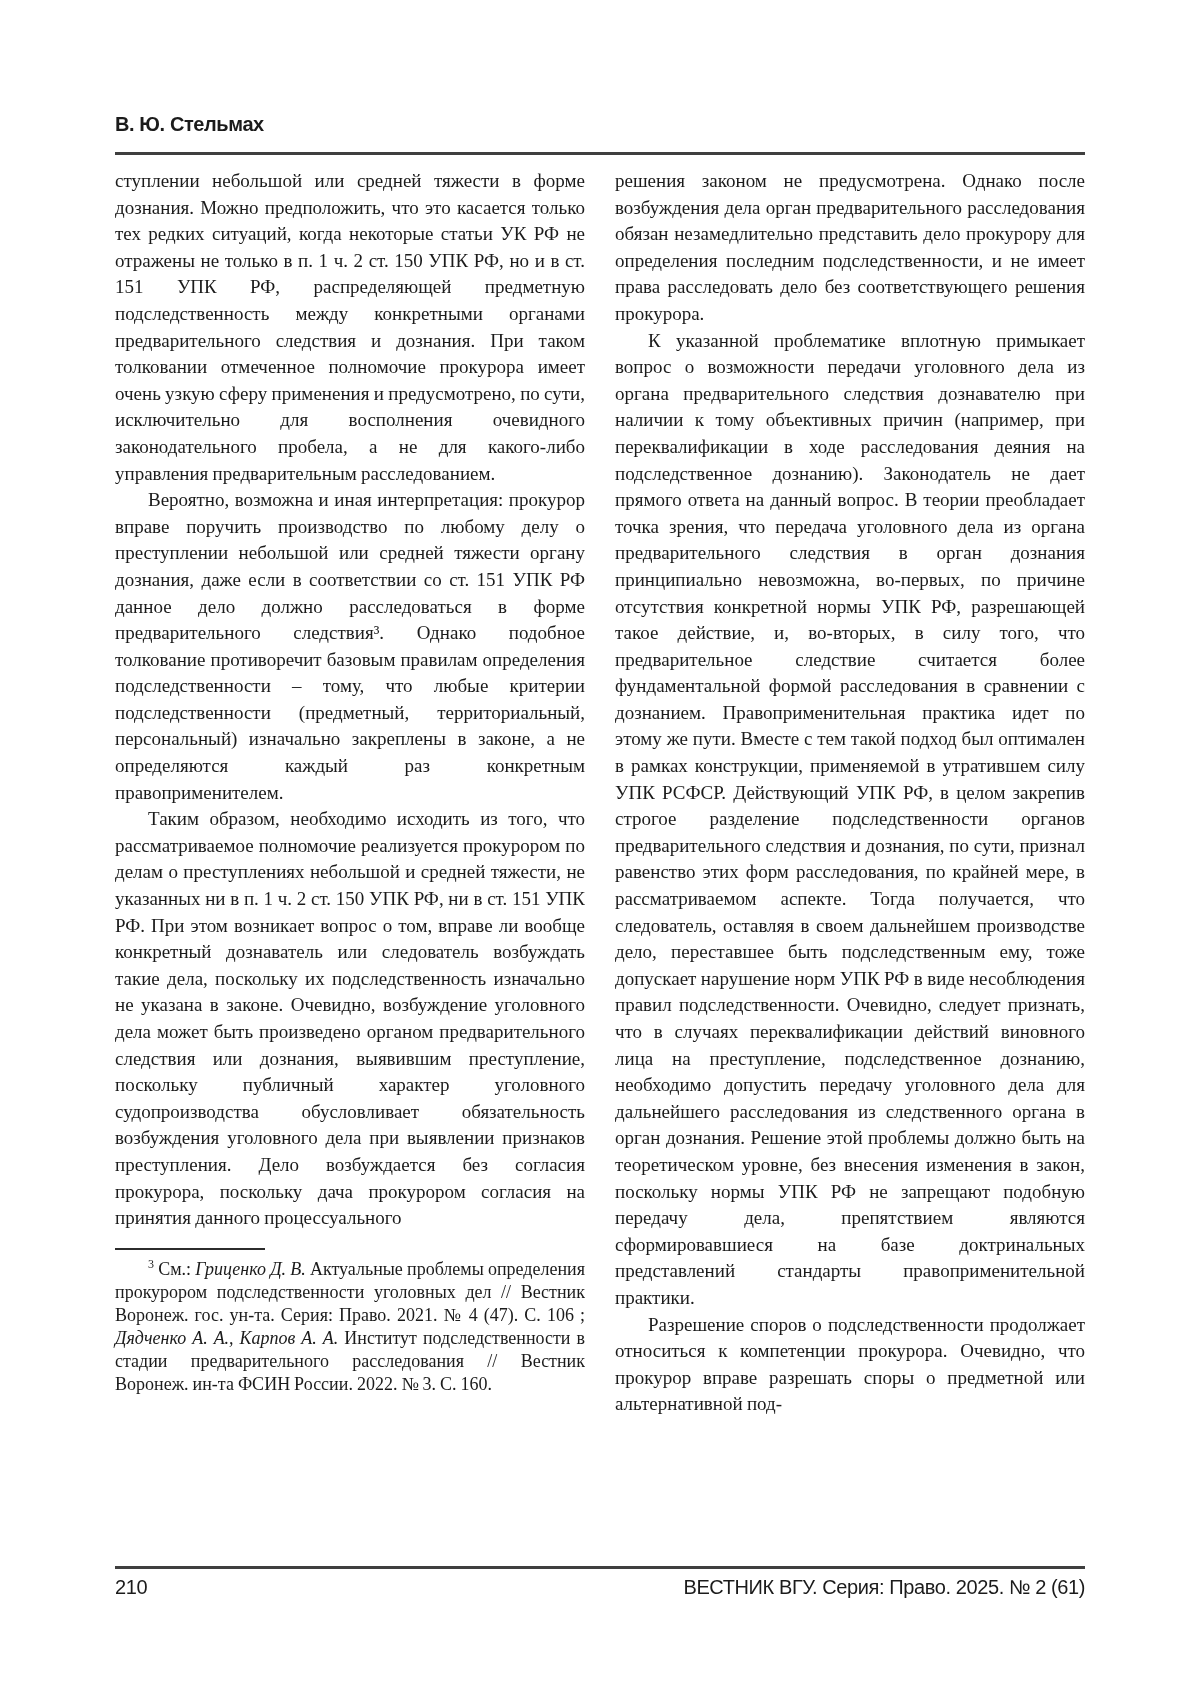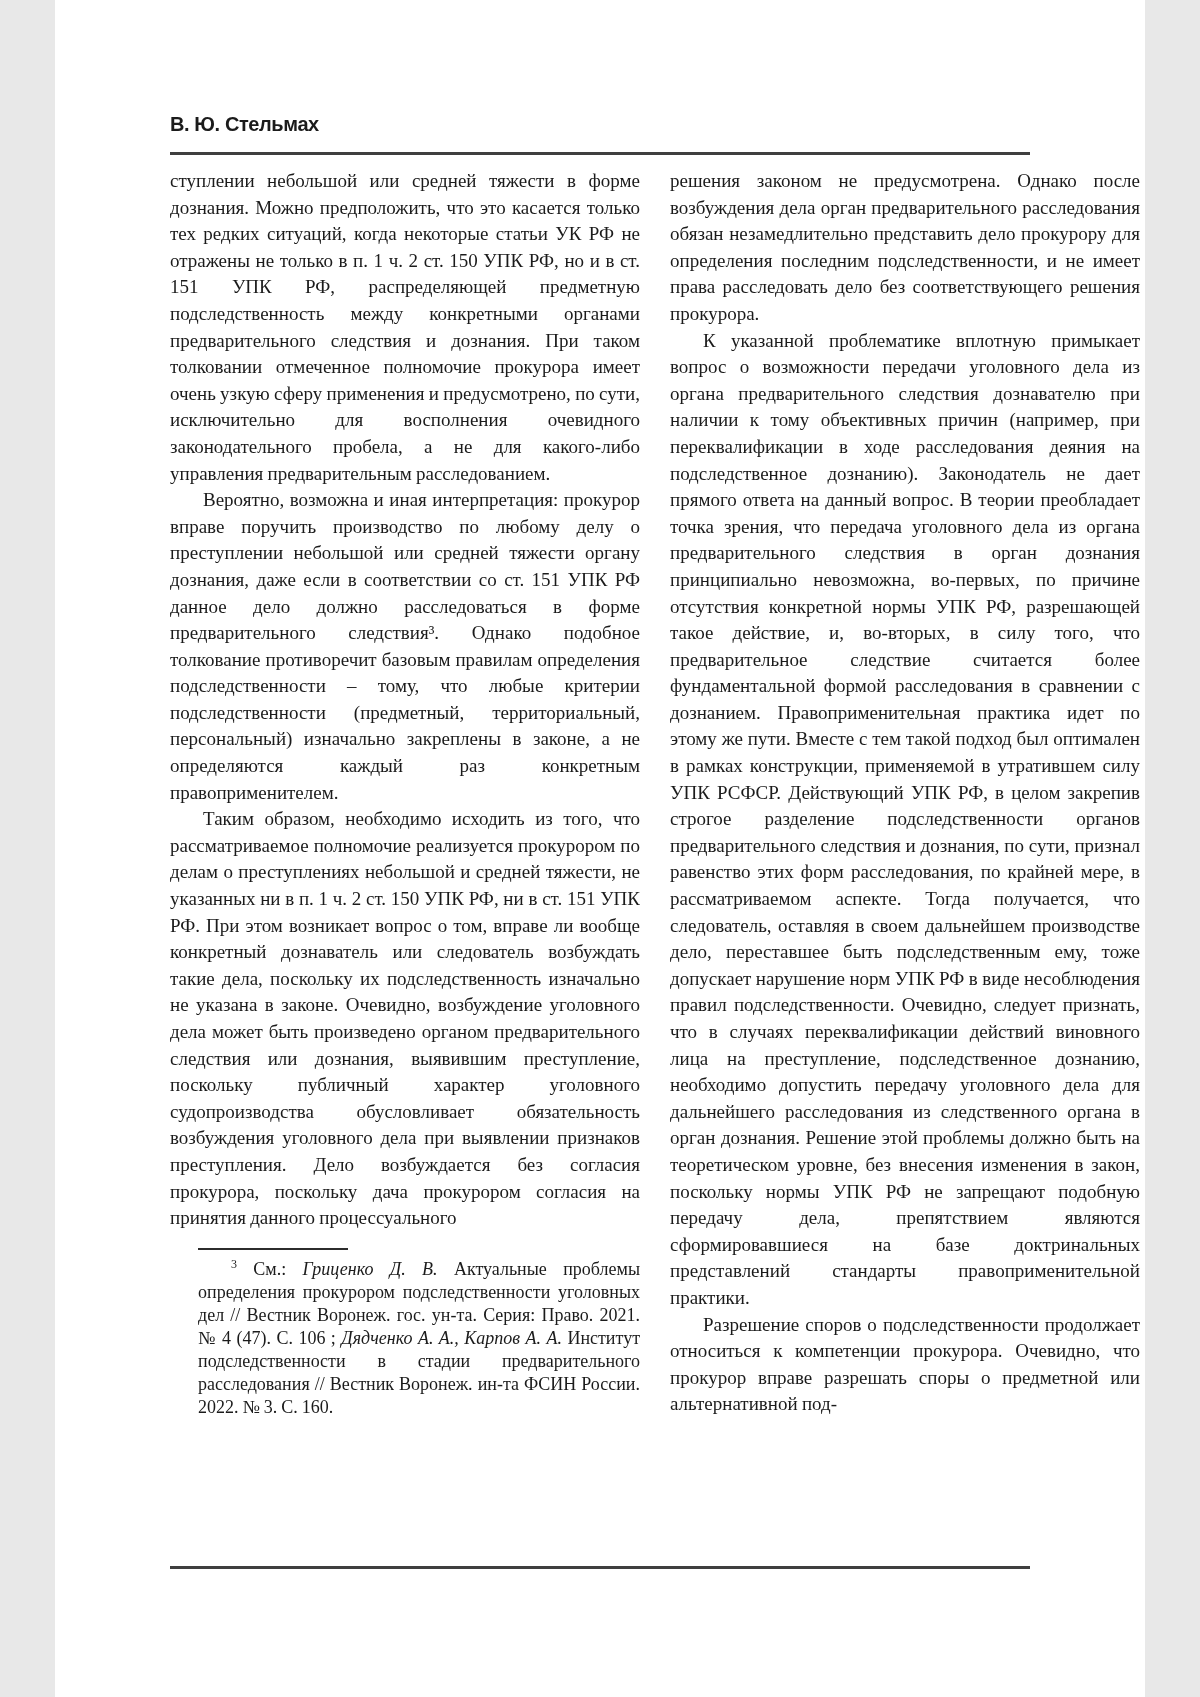--- a/index.html
+++ b/index.html
@@ -2,21 +2,21 @@
 <html lang="ru"><head>
 <meta charset="utf-8">
 <style>
   html, body {
     margin: 0;
     padding: 0;
     background: #e8e8e8;
   }
   .page {
     position: relative;
-    width: 1090px;
+    width: 1200px;
     height: 1697px;
     margin: 0 auto;
     background: #ffffff;
     box-sizing: border-box;
     padding: 112px 115px 0 115px;
     overflow: hidden;
     color: #1b1b1b;
   }
   
   .running-head {
@@ -58,21 +58,20 @@
     hyphens: auto;
     -webkit-hyphens: auto;
     word-spacing: -0.5px;
   }
   .col p.noindent {
     text-indent: 0;
   }
   
   .footnote {
     margin-top: 16px;
-    margin-left: 28px;
   }
   .footnote-rule {
     width: 150px;
     height: 2px;
     background: #2c2c2c;
     margin-bottom: 8px;
   }
   .footnote p {
     margin: 0;
     font-family: "Liberation Serif", "DejaVu Serif", serif;
@@ -137,15 +136,19 @@
     <div class="col">
       <p class="noindent">решения законом не предусмотрена. Однако после возбуждения дела орган предварительного расследования обязан незамедлительно представить дело прокурору для определения последним подследственности, и не имеет права расследовать дело без соответствующего решения прокурора.</p>
       <p>К указанной проблематике вплотную примыкает вопрос о возможности передачи уголовного дела из органа предварительного следствия дознавателю при наличии к тому объективных причин (например, при переквалификации в ходе расследования деяния на подследственное дознанию). Законодатель не дает прямого ответа на данный вопрос. В теории преобладает точка зрения, что передача уголовного дела из органа предварительного следствия в орган дознания принципиально невозможна, во-первых, по причине отсутствия конкретной нормы УПК РФ, разрешающей такое действие, и, во-вторых, в силу того, что предварительное следствие считается более фундаментальной формой расследования в сравнении с дознанием. Правоприменительная практика идет по этому же пути. Вместе с тем такой подход был оптимален в рамках конструкции, применяемой в утратившем силу УПК РСФСР. Действующий УПК РФ, в целом закрепив строгое разделение подследственности органов предварительного следствия и дознания, по сути, признал равенство этих форм расследования, по крайней мере, в рассматриваемом аспекте. Тогда получается, что следователь, оставляя в своем дальнейшем производстве дело, переставшее быть подследственным ему, тоже допускает нарушение норм УПК РФ в виде несоблюдения правил подследственности. Очевидно, следует признать, что в случаях переквалификации действий виновного лица на преступление, подследственное дознанию, необходимо допустить передачу уголовного дела для дальнейшего расследования из следственного органа в орган дознания. Решение этой проблемы должно быть на теоретическом уровне, без внесения изменения в закон, поскольку нормы УПК РФ не запрещают подобную передачу дела, препятствием являются сформировавшиеся на базе доктринальных представлений стандарты правоприменительной практики.</p>
       <p>Разрешение споров о подследственности продолжает относиться к компетенции прокурора. Очевидно, что прокурор вправе разрешать споры о предметной или альтернативной под-</p>
     </div>
 
   </div>
 
   <div class="footer">
     <div class="footer-rule"></div>
+    <div class="footer-row">
+      <span>210</span>
+      <span>ВЕСТНИК ВГУ. Серия: Право. 2025. № 2 (61)</span>
+    </div>
   </div>
 
 </div>
 
 </body></html>

